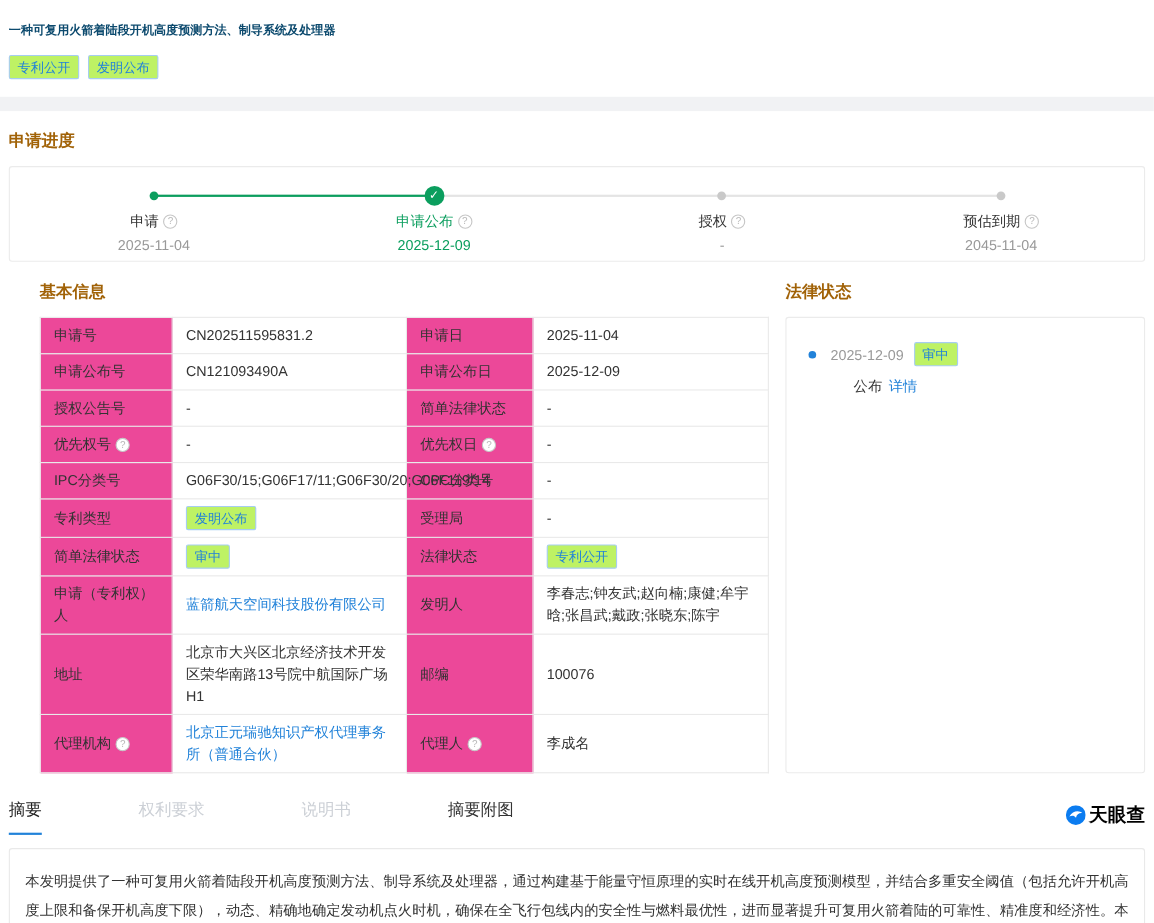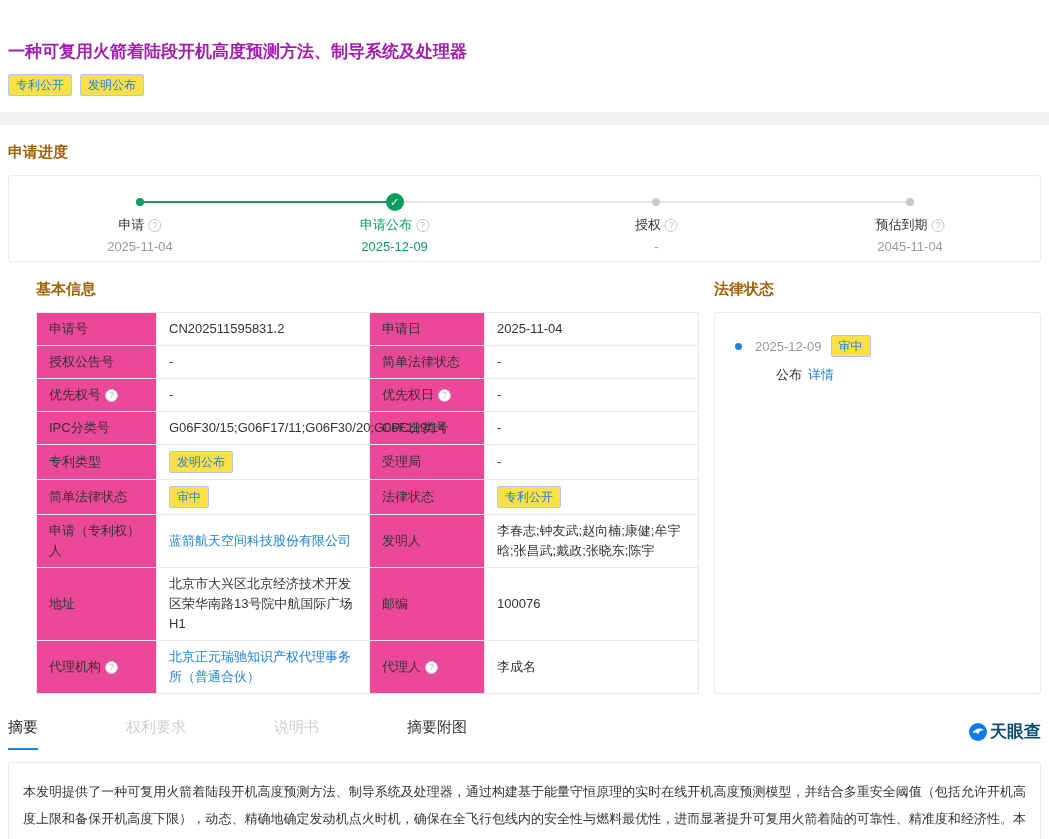--- a/index.html
+++ b/index.html
@@ -3,24 +3,24 @@
 <meta charset="utf-8">
 <style>
   * { box-sizing: border-box; margin: 0; padding: 0; }
   html,body { background:#fff; }
   body {
     width: 1049px; min-height: 839px;
     font-family: "Liberation Sans", "DejaVu Sans", sans-serif;
     color:#333; font-size:13px;
   }
   .header { padding: 16px 8px 0 8px; }
-  .patent-title { font-size: 17px; font-weight: bold; color:#a21caf; line-height: 24px; margin-bottom: 10px; margin-top: 24px; }
+  .patent-title { font-size: 11px; font-weight: bold; color:#0c4a6e; line-height: 24px; margin-bottom: 10px; }
   .badges { margin-bottom: 16px; }
   .tag-badge {
-    display:inline-block; border:1px solid #a6cdf0; color:#2182d9; background:#fde047;
+    display:inline-block; border:1px solid #a6cdf0; color:#2182d9; background:#bef264;
     font-size:12px; line-height:16px; padding:2px 7px; border-radius:2px; margin-right:8px;
     vertical-align: middle;
   }
   .gray-band { height:13px; background:#f1f2f4; }
   .content { padding: 0 8px; }
   .section-title { font-size:15px; font-weight:bold; color:#a16207; margin: 18px 0 13px 0; }
 
   
   .progress-box { position:relative; height:87px; border:1px solid #ebebeb; border-radius:3px; }
   .track { position:absolute; top:25px; height:2px; background:#e4e4e4; left:12.7%; right:12.6%; }
@@ -63,21 +63,21 @@
   
   .tabs-row { display:flex; justify-content:space-between; align-items:flex-start; margin-top:24px; }
   .tabs { display:flex;gap:47px; }
   .tab { font-size:15px; margin-right:41px; padding-bottom:13px; position:relative; cursor:pointer; }
   .tab.active { color:#222; }
   .tab.active::after { content:""; position:absolute; left:0; right:0; bottom:0; height:2px; background:#2182d9; }
   .tab.disabled { color:#ccd0d6; cursor:default; }
   .tab.normal { color:#333; }
   .brand { display:flex; align-items:center; margin-top:2px; }
   .brand-logo { width:18px; height:18px; margin-right:3px; }
-  .brand-name { font-size:17px; font-weight:bold; color:#0c4a6e; }
+  .brand-name { font-size:17px; font-weight:bold; color:#000000; }
 
   .abstract-box {
     border:1px solid #e9e9e9; border-radius:3px; margin-top:12px; margin-bottom:8px;
     padding:15px 14px; min-height:102px;
   }
   .abstract-text { font-size:13px; color:#333; line-height:27px; text-align:justify; }
 </style>
 </head>
 <body>
 
@@ -130,20 +130,26 @@
               <col style="width:213px">
               <col style="width:115px">
               <col style="width:214px">
             </colgroup>
           <tbody id="basic-table-body">
               <tr>
                 <td class="cell-label">申请号</td>
                 <td class="cell-value">CN202511595831.2</td>
                 <td class="cell-label">申请日</td>
                 <td class="cell-value">2025-11-04</td>
+              </tr>
+              <tr>
+                <td class="cell-label">申请公布号</td>
+                <td class="cell-value">CN121093490A</td>
+                <td class="cell-label">申请公布日</td>
+                <td class="cell-value">2025-12-09</td>
               </tr>
               <tr>
                 <td class="cell-label">授权公告号</td>
                 <td class="cell-value">-</td>
                 <td class="cell-label">简单法律状态</td>
                 <td class="cell-value">-</td>
               </tr>
               <tr>
                 <td class="cell-label">优先权号<span class="help-icon">?</span></td>
                 <td class="cell-value">-</td>

